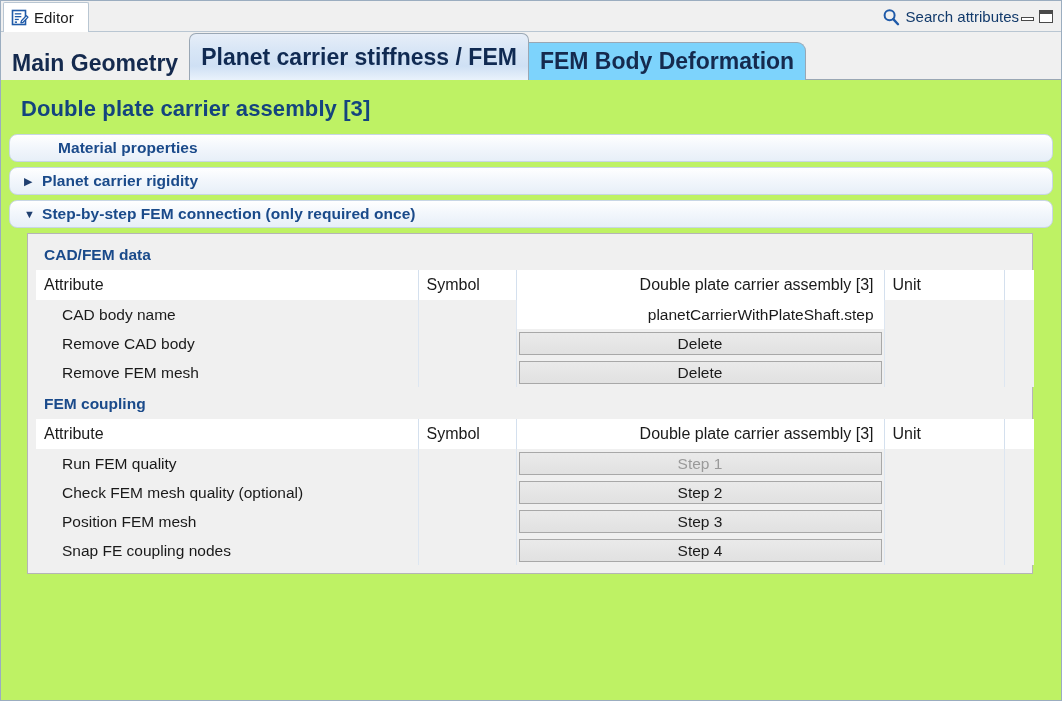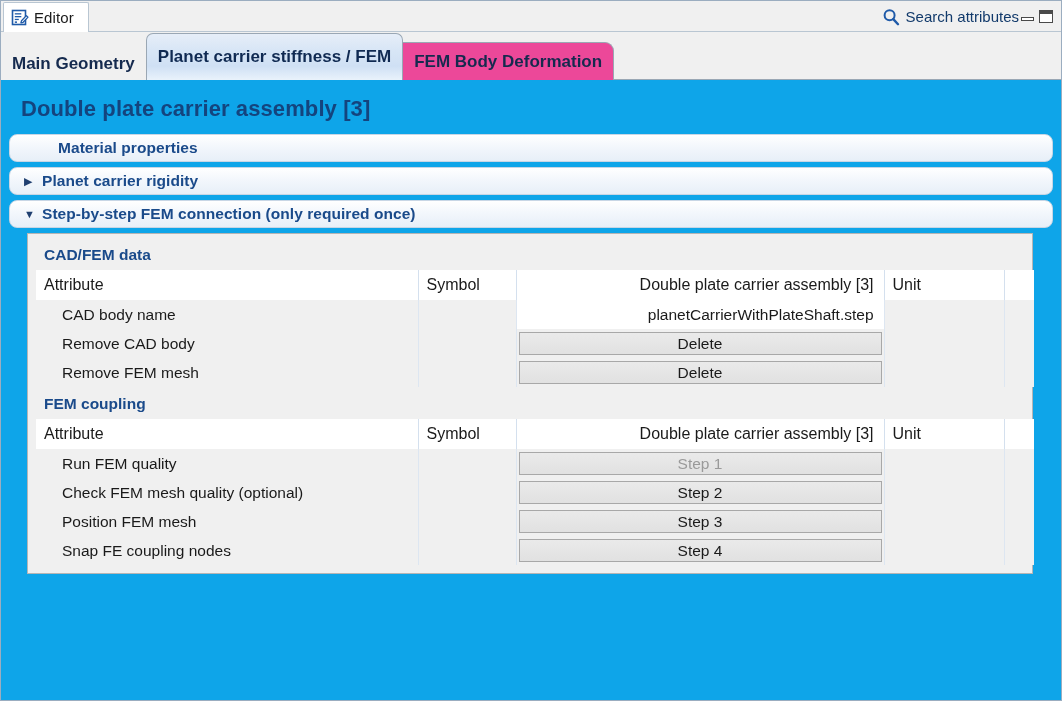--- a/index.html
+++ b/index.html
@@ -115,21 +115,21 @@
     height: 48px;
     display: flex;
     align-items: flex-end;
   }
   .tab {
     position: relative;
     height: 33px;
     display: flex;
     align-items: center;
     padding: 0 11px;
-    font-size: 17px;
+    font-size: 23px;
     font-weight: bold;
     color: #152a4e;
     background: #f0f0f0;
     border-right: 1px solid #9aa7b4;
     box-sizing: border-box;
     white-space: nowrap;
     cursor: pointer;
   }
   .tab.first { border-left: none; }
   .tab.active {
@@ -141,33 +141,33 @@
     border-top-right-radius: 7px;
     color: #102a52;
     z-index: 3;
     margin-left: -1px;
   }
   .tab.third {
     height: 38px;
     border: 1px solid #9aa7b4;
     border-bottom: none;
     border-top-right-radius: 9px;
-    background: #ec4899;
+    background: #7dd3fc;
     margin-left: -1px;
   }
   .tabstrip-filler {
     flex: 1;
     height: 1px;
     border-bottom: 1px solid #9aa7b4;
   }
 
   
   .content {
     position: relative;
-    background: #0ea5e9;
+    background: #bef264;
     padding: 0;
     height: 621px;
     box-sizing: border-box;
   }
 
   .page-title {
     font-size: 22px;
     font-weight: bold;
     color: #14447e;
     padding: 16px 0 12px 20px;

